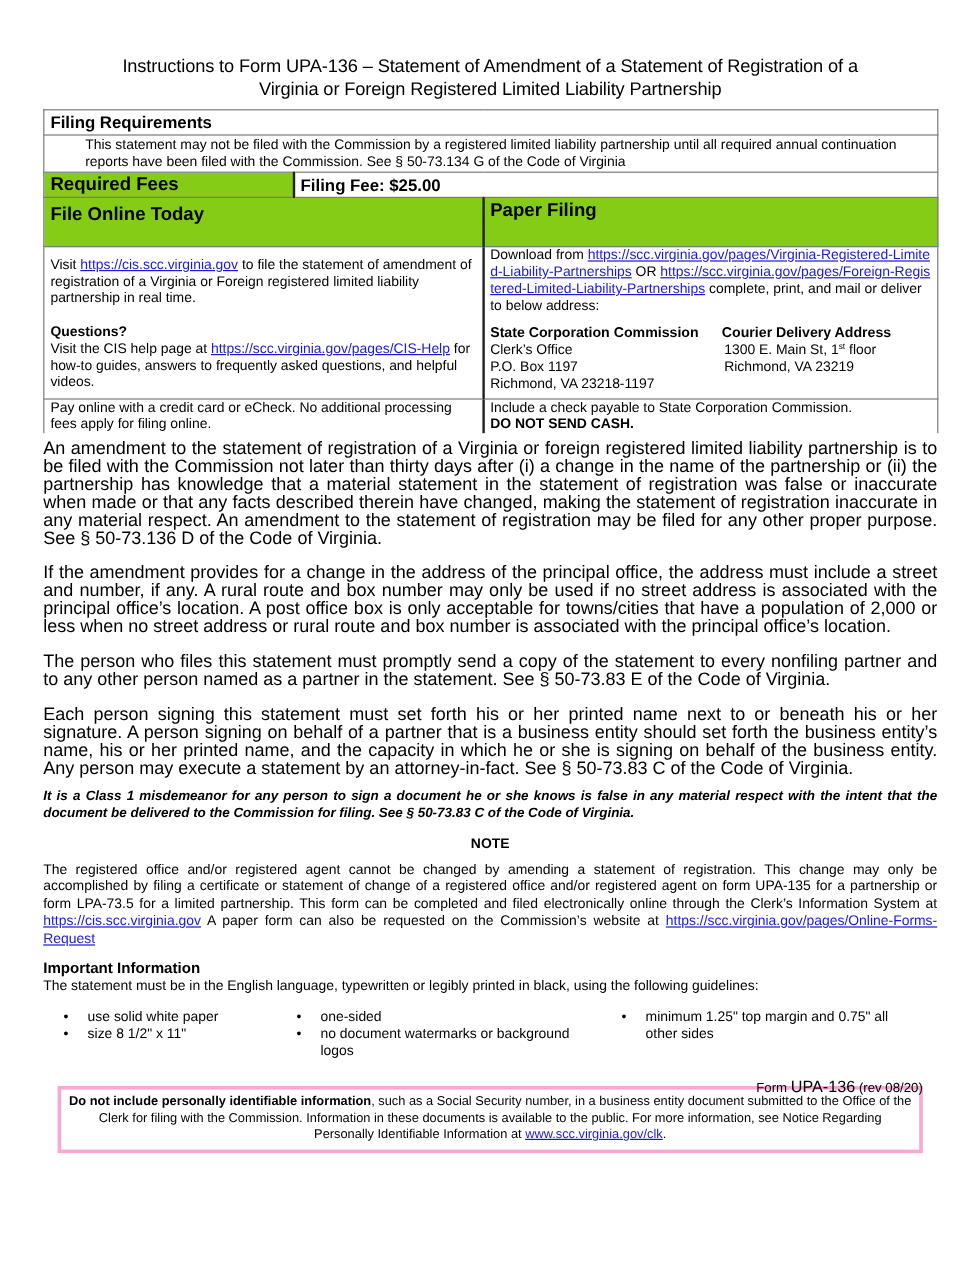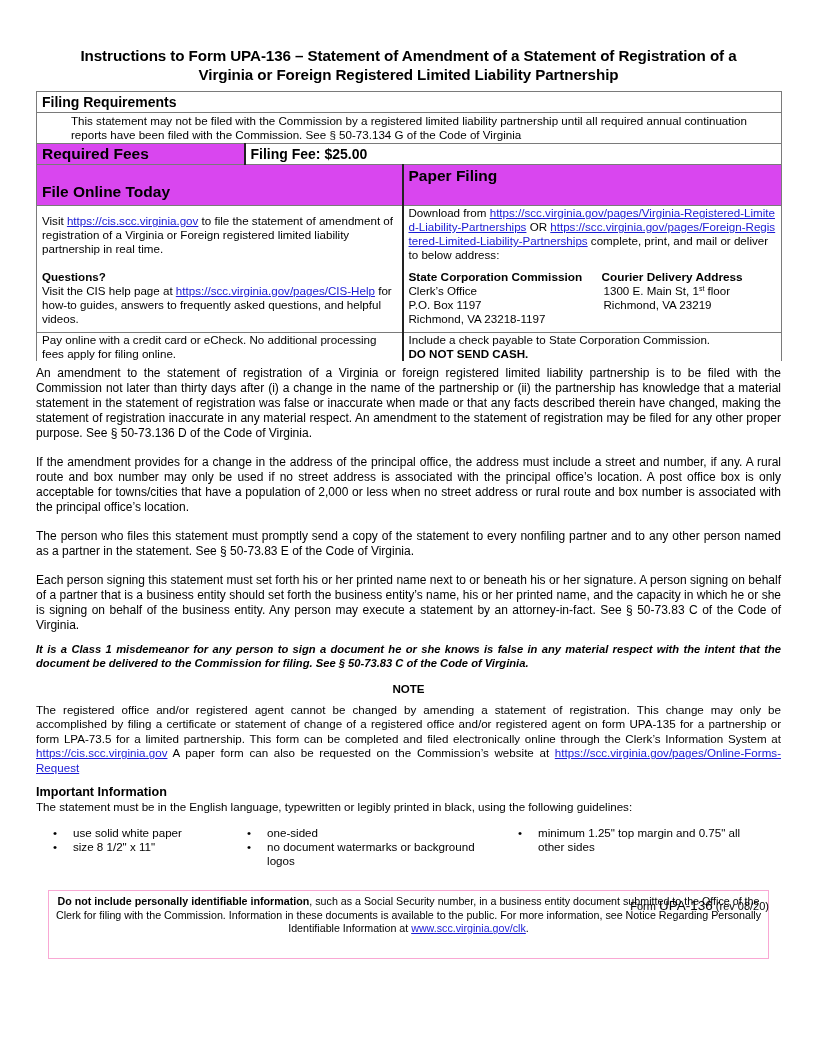--- a/index.html
+++ b/index.html
@@ -1,47 +1,47 @@
 <!DOCTYPE html>
 <html><head>
 <meta charset="utf-8">
 <style>
   html, body { margin: 0; padding: 0; background: #ffffff; }
   body { width: 816px; height: 1056px; position: relative; overflow: hidden;
          font-family: "Liberation Sans", sans-serif; color: #000; }
   .page { position: absolute; left: 36px; top: 46px; width: 745px; }
-  .title { text-align: center; font-weight: bold; font-size: 15.2px; line-height: 19px;
+  .title { text-align: center; font-weight: normal; font-size: 15.2px; line-height: 19px;
            font-family: "Liberation Sans", sans-serif; letter-spacing: -0.1px; }
   a, .link { color: #1a1ad4; text-decoration: underline; }
 
   table.req { width: 745px; border-collapse: collapse; margin-top: 7px; table-layout: fixed; }
   table.req td { border: 1px solid #7a7a7a; padding: 0 5px; vertical-align: top; }
-  .hdr { background: #d946ef; font-weight: bold; font-size: 15.5px; line-height: 20px; }
+  .hdr { background: #84cc16; font-weight: bold; font-size: 15.5px; line-height: 20px; }
   .hdr-white { background: #ffffff; font-weight: bold; font-size: 14px; line-height: 20px; }
   .cell-text { font-size: 11.6px; line-height: 14px; }
   .thickL { border-left: 2px solid #222 !important; }
 
   .addr { display: flex; margin-top: 8px; }
   .addr .col1 { width: 193px; }
   .addr .col2 { }
   .addr b { font-size: 11.8px; }
   sup { font-size: 7px; vertical-align: 4px; line-height: 0; }
 
-  .body-text { font-size: 12px; line-height: 15px; text-align: justify; margin: 0; }
+  .body-text { font-size: 15px; line-height: 15px; text-align: justify; margin: 0; }
   .gap { height: 14px; }
   .italic-note { font-style: italic; font-weight: bold; font-size: 11.2px; line-height: 13.5px; text-align: justify; }
   .note-heading { text-align: center; font-weight: bold; font-size: 11.6px; margin-top: 12px; margin-bottom: 8px; }
   .note-text { font-size: 11.6px; line-height: 14.4px; text-align: justify; }
   .imp-title { font-weight: bold; font-size: 12.6px; margin-top: 10px; line-height: 15px; }
   .imp-intro { font-size: 11.6px; line-height: 14px; }
   .bullets { display: flex; font-size: 11.6px; line-height: 14px; }
   .bcol { list-style: none; margin: 12px; padding: 0; }
   .bcol li { position: relative; padding-left: 25px; }
   .bcol li::before { content: "\2022"; position: absolute; left: 5px; top: 0; }
-  .pii-box { border: 1px solid #f9a8d4; margin: 10px 12px 0 12px; padding: 4px 6px 22px 6px;
+  .pii-box { border: 3px solid #f9a8d4; margin: 10px 12px 0 12px; padding: 4px 6px 5px 6px;
              text-align: center; font-size: 10.7px; line-height: 13.6px; }
   .footer { position: absolute; right: 47px; top: 882px; font-size: 11px; margin-top: 16px; }
   .footer .formno { font-size: 13.5px; font-weight: normal; }
 </style>
 </head>
 <body>
 
 <div class="page">
   <div class="title">
     <div>Instructions to Form UPA-136 – Statement of Amendment of a Statement of Registration of a</div>
@@ -59,21 +59,21 @@
       <td colspan="3" class="hdr-white">Filing Requirements</td>
     </tr>
     <tr>
       <td colspan="3" class="cell-text" style="padding-top:1px;padding-bottom:1px;padding-left:34px;">This statement may not be filed with the Commission by a registered limited liability partnership until all required annual continuation reports have been filed with the Commission.  See § 50-73.134 G of the Code of Virginia</td>
     </tr>
     <tr>
       <td class="hdr">Required Fees</td>
       <td colspan="2" class="hdr-white" style="border-left:2px solid #222;">Filing Fee: $25.00</td>
     </tr>
     <tr>
-      <td colspan="2" class="hdr" style="padding-top:17px;padding-bottom:1px;">File Online Today</td>
+      <td colspan="2" class="hdr" style="padding-top:4px;padding-bottom:1px;">File Online Today</td>
       <td class="hdr thickL" style="padding-top:1px;padding-bottom:19px;">Paper Filing</td>
     </tr>
     <tr>
       <td colspan="2" class="cell-text" style="padding-top:8px;padding-bottom:6px;">
         <div>
           <span>Visit </span><a class="link">https://cis.scc.virginia.gov</a><span> to file the statement of amendment of registration of a Virginia or Foreign registered limited liability partnership in real time.</span>
         </div>
         <div style="height:14px"></div>
         <div style="font-weight:bold">Questions?</div>
         <div>

